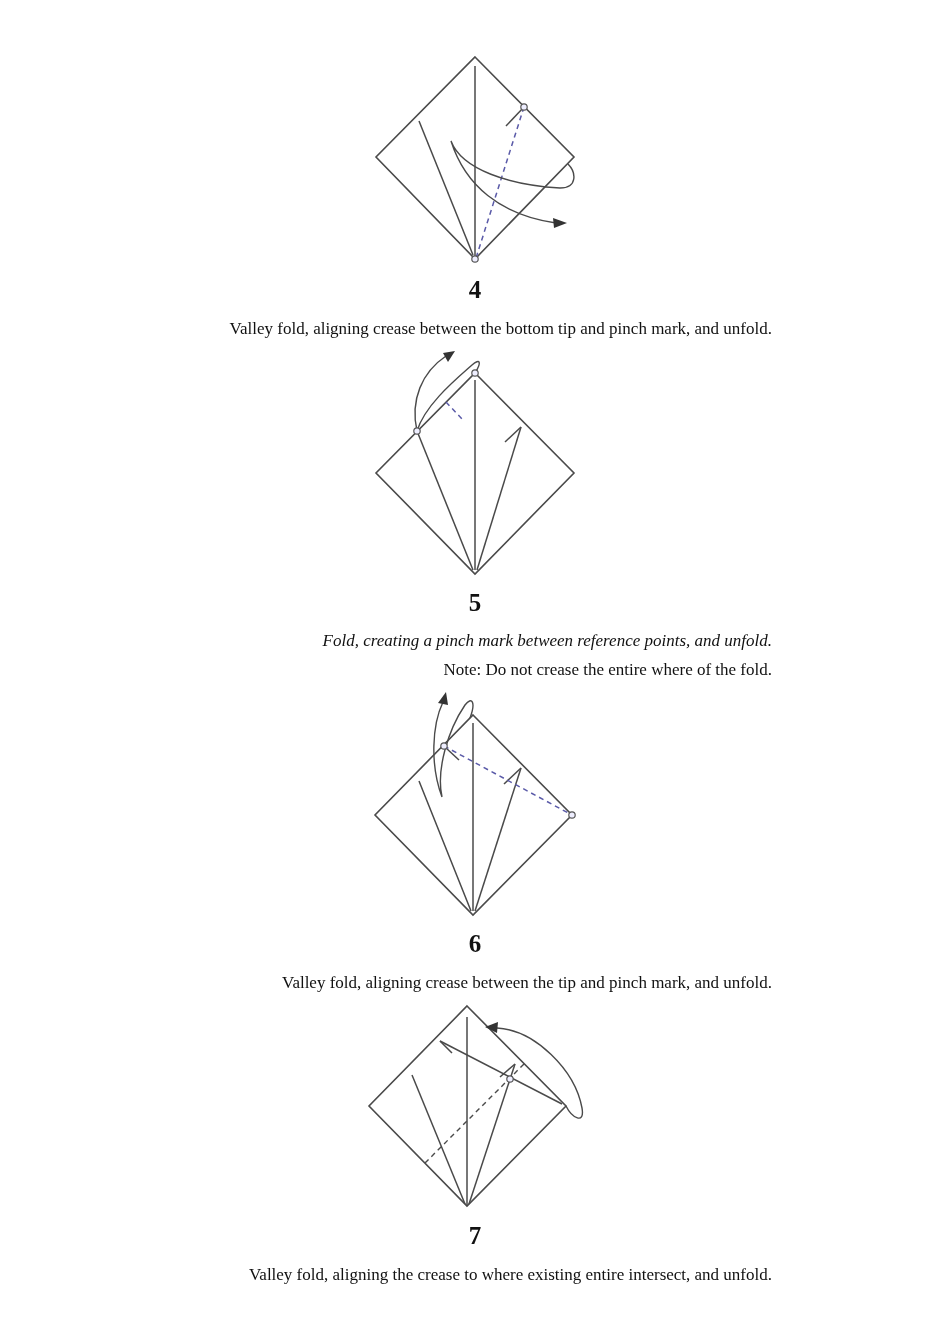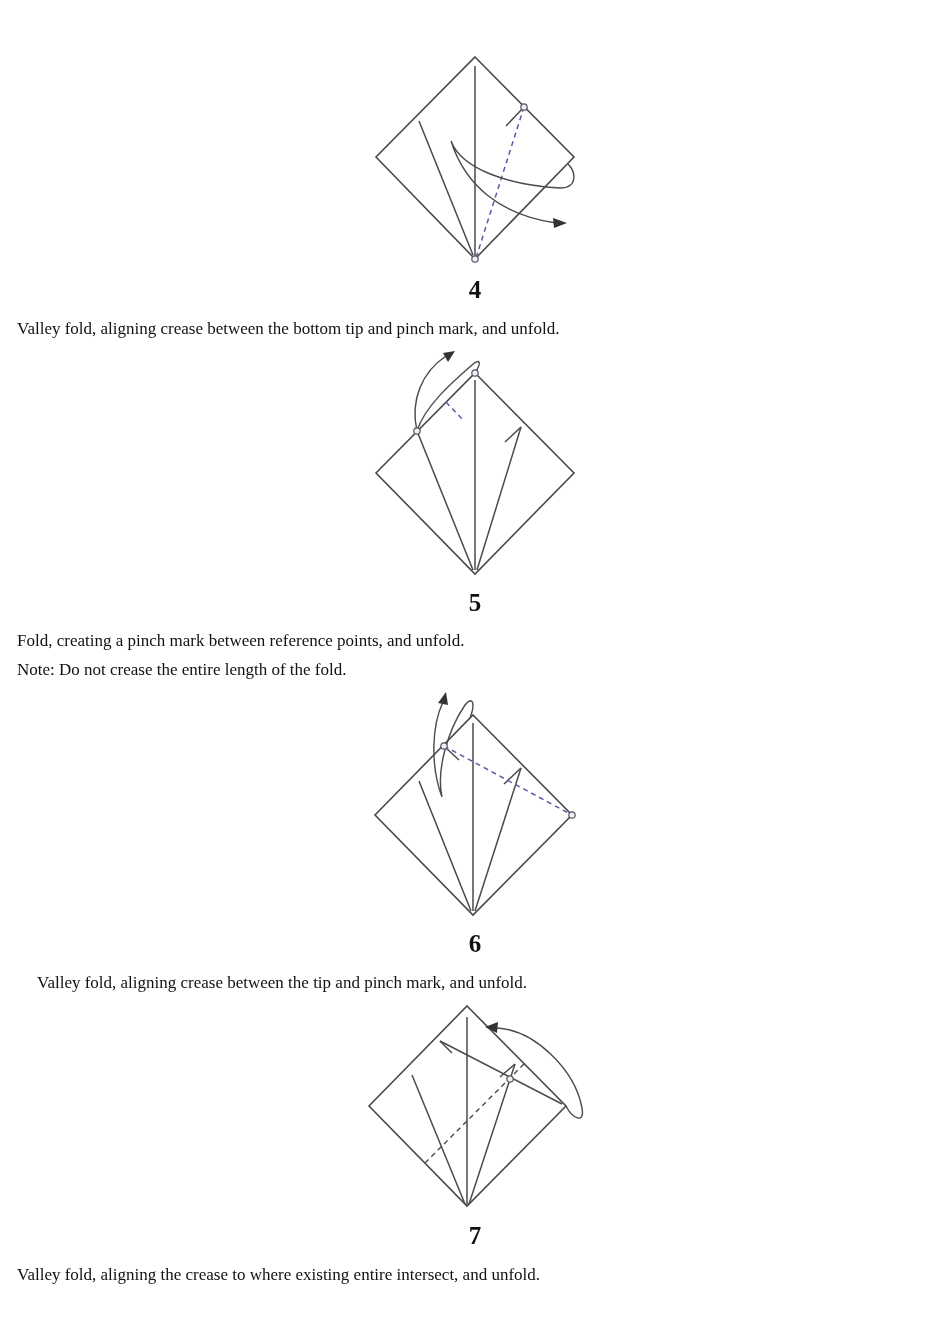--- a/index.html
+++ b/index.html
@@ -1,21 +1,21 @@
 <!DOCTYPE html>
 <html><head>
 <meta charset="utf-8">
 <style>
   html, body { margin: 0; padding: 0; background: #ffffff; }
   body { width: 950px; height: 1344px; position: relative; overflow: hidden;
          font-family: "Liberation Serif", "DejaVu Serif", serif; color: #111; }
   .diagram { position: absolute; left: 0; }
   .step-num { position: absolute; left: 0; width: 950px; text-align: center;
               font-weight: bold; font-size: 25px; line-height: 28px; }
-  .caption { position: absolute; left: 17px; width: 772px; text-align: left;
+  .caption { position: absolute; left: 0; width: 772px; text-align: right;
              font-size: 17px; line-height: 20px; }
   svg .paper { fill: none; stroke: #4a4a4a; stroke-width: 1.6; stroke-linejoin: miter; }
   svg .crease { fill: none; stroke: #4a4a4a; stroke-width: 1.5; }
   svg .arrow { fill: none; stroke: #4a4a4a; stroke-width: 1.4; }
   svg .valley { fill: none; stroke: #5a5aa8; stroke-width: 1.5; stroke-dasharray: 5 4; }
   svg .valley-grey { fill: none; stroke: #4a4a4a; stroke-width: 1.4; stroke-dasharray: 5 4; }
   svg .ref { fill: #eef; stroke: #555; stroke-width: 1.2; }
   svg .head { fill: #333; stroke: none; }
 </style>
 </head>
@@ -41,38 +41,38 @@
   <line class="crease" x1="417" y1="431" x2="473" y2="570"></line>
   <line class="crease" x1="521" y1="427" x2="477" y2="570"></line>
   <line class="crease" x1="505" y1="442" x2="521" y2="427"></line>
   <line class="valley" x1="446" y1="402" x2="462" y2="419"></line>
   <path class="arrow" d="M417,431 C425,405 455,380 472,365 C480,358 482,362 475,373 M417,431 C410,400 422,372 446,356"></path>
   <polygon class="head" points="455,351 443,353 448,362"></polygon>
   <circle class="ref" cx="475" cy="373" r="3.2"></circle>
   <circle class="ref" cx="417" cy="431" r="3.2"></circle>
 </svg>
 <div class="step-num" style="top:589px;">5</div>
-<div class="caption" style="top:631px;">Fold, creating a pinch mark between reference points, and unfold.</div>
-<div class="caption" style="top:660px;">Note: Do not crease the entire length of the fold.</div>
+<div class="caption" style="top:631px;font-style:italic;">Fold, creating a pinch mark between reference points, and unfold.</div>
+<div class="caption" style="top:660px;">Note: Do not crease the entire where of the fold.</div>
 
 <svg class="diagram" width="950" height="240" style="top:685px;" viewBox="0 685 950 240">
   <polygon class="paper" points="473,715 572,815 473,915 375,815"></polygon>
   <line class="crease" x1="473" y1="723" x2="473" y2="911"></line>
   <line class="crease" x1="419" y1="781" x2="471" y2="911"></line>
   <line class="crease" x1="521" y1="768" x2="475" y2="911"></line>
   <line class="crease" x1="504" y1="784" x2="521" y2="768"></line>
   <line class="crease" x1="446" y1="748" x2="459" y2="760"></line>
   <line class="valley" x1="444" y1="746" x2="572" y2="815"></line>
   <path class="arrow" d="M442,797 C436,770 448,730 465,705 C472,696 476,702 470,718 M442,797 C430,765 432,725 443,702"></path>
   <polygon class="head" points="446,692 438,703 448,705"></polygon>
   <circle class="ref" cx="444" cy="746" r="3.2"></circle>
   <circle class="ref" cx="572" cy="815" r="3.2"></circle>
 </svg>
 <div class="step-num" style="top:930px;">6</div>
-<div class="caption" style="top:973px;padding-left:20px;">Valley fold, aligning crease between the tip and pinch mark, and unfold.</div>
+<div class="caption" style="top:973px;">Valley fold, aligning crease between the tip and pinch mark, and unfold.</div>
 
 <svg class="diagram" width="950" height="220" style="top:995px;" viewBox="0 995 950 220">
   <polygon class="paper" points="467,1006 566,1106 467,1206 369,1106"></polygon>
   <line class="crease" x1="467" y1="1017" x2="467" y2="1206"></line>
   <line class="crease" x1="412" y1="1075" x2="465" y2="1204"></line>
   <line class="crease" x1="515" y1="1064" x2="469" y2="1204"></line>
   <line class="crease" x1="500" y1="1077" x2="515" y2="1064"></line>
   <line class="crease" x1="440" y1="1041" x2="562" y2="1104"></line>
   <line class="crease" x1="440" y1="1041" x2="452" y2="1053"></line>
   <line class="valley-grey" x1="425" y1="1163" x2="524" y2="1064"></line>

